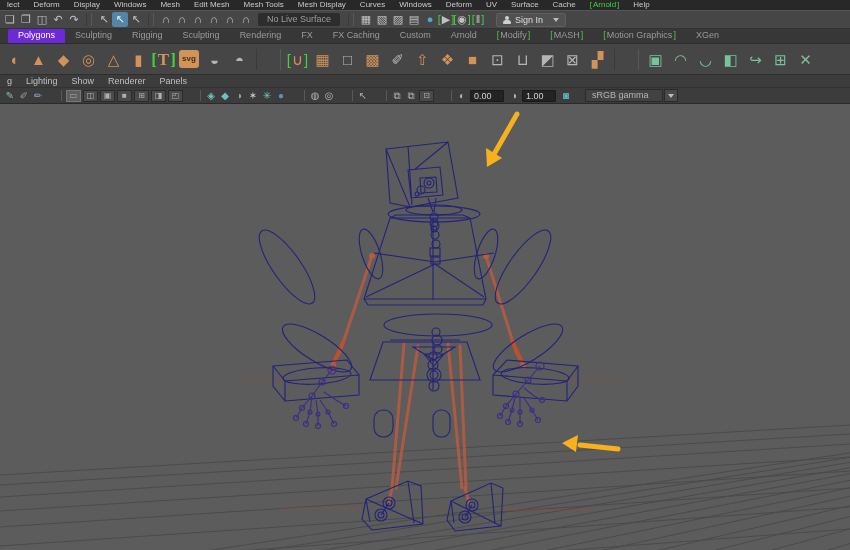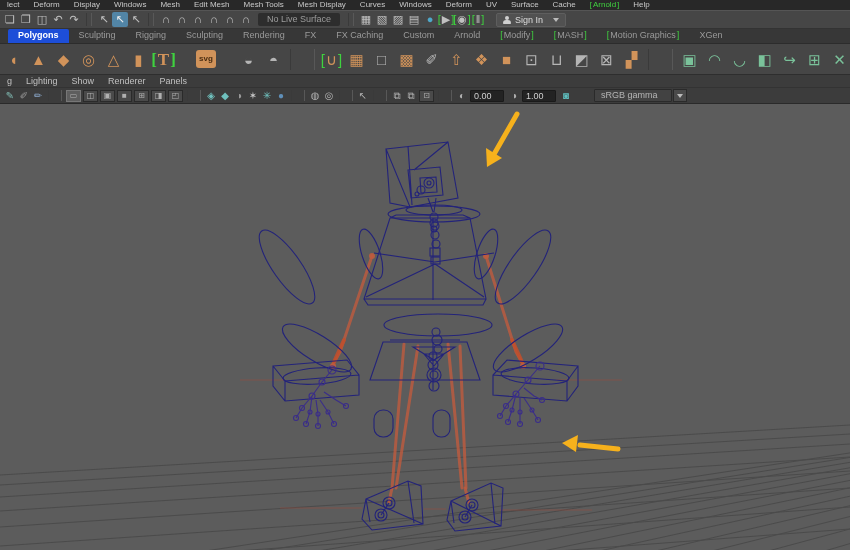--- a/index.html
+++ b/index.html
@@ -38,50 +38,50 @@
     border-radius:4px 4px 1px 1px; background:#cfcfcf; }
   .signin-label { font-size:9px; color:#ddd; }
   .caret-down { width:0; height:0; border-left:3px solid transparent;
     border-right:3px solid transparent; border-top:4px solid #bbb; margin-left:6px; }
 
   
   .tabs { height:15px; background:#373737; display:flex; align-items:flex-end;
     padding-left:8px; border-bottom:1px solid #2c2c2c; }
   .tab { font-size:9px; color:#9a9a9a; padding:1px 10px 2px 10px; line-height:11px;
     white-space:nowrap; }
-  .tab.active { background:#1d4ed8; color:#fff; font-weight:bold; border-radius:2px 2px 0 0; }
+  .tab.active { background:#6d28d9; color:#fff; font-weight:normal; border-radius:2px 2px 0 0; }
 
   
   .shelf { height:31px; background:#464646; border-bottom:1px solid #2e2e2e;
     display:flex; align-items:center; padding:0 1px; overflow:hidden; }
   .sh-ic { width:25px; height:25px; display:flex; align-items:center; justify-content:center;
     font-size:15px; line-height:1; color:#b5b5b5; flex:0 0 auto; }
   .sh-ic.serif { font-family:"Liberation Serif","DejaVu Serif",serif; font-size:17px; font-weight:bold; }
   .sh-ic.badge span, .sh-ic.badge { font-size:8px; font-weight:bold; }
-  .sh-ic.badge { background:#d1935a; border-radius:3px; width:20px; height:18px; margin:0 20px; }
+  .sh-ic.badge { background:#d1935a; border-radius:3px; width:20px; height:18px; margin:0 3px; }
   .shelf .vsep { height:21px; }
 
   
   .panelmenu { height:13px; background:#3c3c3c; display:flex; align-items:center;
     border-bottom:1px solid #333; }
   .pm-item { font-size:9px; color:#c0c0c0; padding:0 7px; white-space:nowrap; line-height:12px; }
 
   
   .paneltoolbar { height:16px; background:#3c3c3c; border-bottom:1px solid #2a2a2a;
     display:flex; align-items:center; padding:0 3px; overflow:hidden; }
   .pt-ic { width:14px; height:13px; display:flex; align-items:center; justify-content:center;
     font-size:10px; line-height:1; color:#b0b0b0; flex:0 0 auto; }
   .pt-ic.box { background:#4a4a4a; border:1px solid #2a2a2a; width:15px; height:12px;
     margin:0 1px; font-size:8px; }
   .pt-ic.activebox { background:#5e5e5e; border-color:#777; }
   .paneltoolbar .vsep { height:11px; margin:0 3px; }
   .val-field { background:#232323; border:1px solid #1a1a1a; color:#cfcfcf; font-size:9px;
     width:34px; height:12px; line-height:10px; padding:0 3px; margin:0 3px 0 1px; border-radius:1px; }
   .cs-dropdown { background:#424242; border:1px solid #2a2a2a; color:#b5b5b5; font-size:9px;
-    height:13px; line-height:11px; padding:0 6px; min-width:78px; margin-left:21px; border-radius:1px; }
+    height:13px; line-height:11px; padding:0 6px; min-width:78px; margin-left:12px; border-radius:1px; }
   .cs-caret { width:14px; height:13px; background:#4a4a4a; border:1px solid #2a2a2a;
     display:flex; align-items:center; justify-content:center; margin-left:1px; }
 
   
   .viewport { position:relative; height:446px; background:#5c5c5c; overflow:hidden; }
   .viewport svg { position:absolute; left:0; top:0; }
   .wf   { stroke:#23237a; fill:none; stroke-width:1.1; }
   .wf2  { stroke:#3a2d8a; fill:none; stroke-width:1.1; }
   .ik   { stroke:#bf5b3e; fill:none; stroke-width:3; opacity:.8; stroke-linecap:round; }
   .ik2  { stroke:#c14f2c; fill:none; stroke-width:4; opacity:.85; stroke-linecap:round; }

